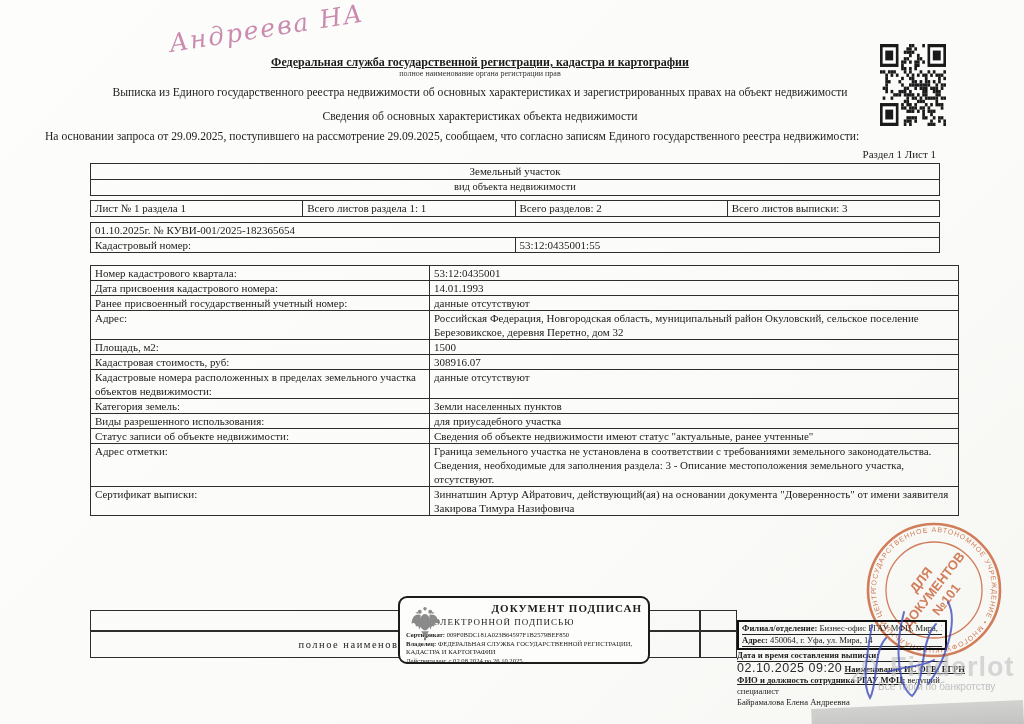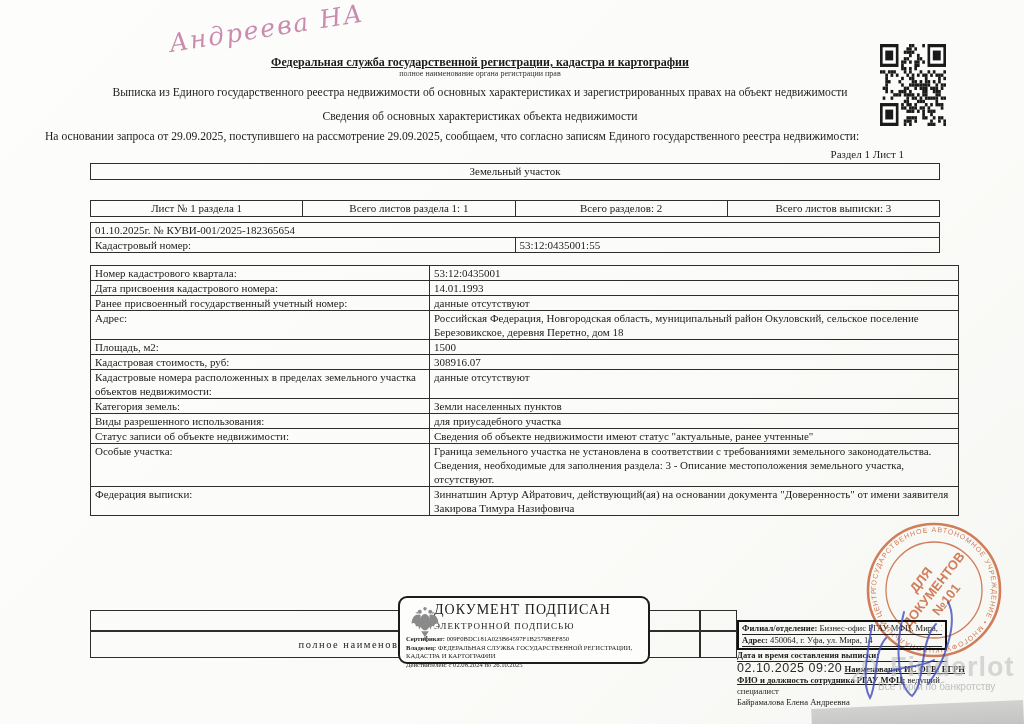--- a/index.html
+++ b/index.html
@@ -14,48 +14,48 @@
     left:168px;top:12px;width:220px;
     font-family:"DejaVu Serif",serif;font-style:italic;font-size:25px;
     color:#bf6f9d;opacity:.8;transform:rotate(-9deg);letter-spacing:2px;
     font-weight:400;
   }
   .authority{left:0;top:55px;width:960px;text-align:center;font-weight:bold;font-size:12px;text-decoration:underline;}
   .authority-caption{left:0;top:69px;width:960px;text-align:center;font-size:8px;color:#333;}
   .doc-title{left:40px;top:86px;width:880px;text-align:center;font-size:11.6px;}
   .doc-subtitle{left:0;top:110px;width:960px;text-align:center;font-size:11.6px;}
   .basis-line{left:45px;top:130px;width:940px;font-size:11.6px;}
-  .section-label{left:704px;top:148px;width:200px;text-align:right;font-size:11px;}
+  .section-label{left:736px;top:148px;width:200px;text-align:right;font-size:11px;}
   
   .qr{left:880px;top:44px;width:66px;height:82px;}
   .qr svg{width:66px;height:82px;display:block;}
   
   table{border-collapse:collapse;width:850px;table-layout:fixed;}
   td{border:1px solid #2e2e2e;font-size:11px;line-height:14px;padding:0 4px;vertical-align:top;}
   .t-object{left:90px;top:163px;}
   .t-object td{text-align:center;height:15px;}
   .t-object .cap{font-size:10.5px;}
   .t-sheet{left:90px;top:200px;}
-  .t-sheet td{text-align:center;height:15px;}
+  .t-sheet td{text-align:left;height:15px;}
   .t-req{left:90px;top:222px;}
   .t-req td{height:14px;}
   .t-main{left:90px;top:265px;}
   .col-label{width:330px;}
   .col-value{width:520px;}
   
   .strip{left:90px;top:610px;width:647px;height:48px;display:grid;grid-template-columns:610px 37px;grid-template-rows:21px 27px;z-index:1;}
   .strip>div{border:1px solid #2e2e2e;}
   .strip .cap{display:flex;align-items:center;justify-content:center;font-size:10.5px;letter-spacing:1.5px;color:#222;}
   
   .sigbox{
     left:398px;top:596px;width:252px;height:68px;background:#fdfdfc;
     border:2px solid #1c1c1c;border-radius:9px;z-index:3;padding:4px 6px 2px 6px;box-sizing:border-box;
   }
   .sigbox .emblem{position:absolute;left:10px;top:7px;width:30px;height:36px;}
-  .sigbox .l1{text-align:left;font-size:14px;letter-spacing:1px;margin-left:28px;}
+  .sigbox .l1{text-align:right;font-size:11px;letter-spacing:1px;margin-left:28px;font-weight:bold;}
   .sigbox .l2{text-align:left;font-size:9px;letter-spacing:1px;margin-left:28px;margin-top:3px;}
   .sigbox .meta{font-size:6.6px;line-height:8.6px;margin-top:4px;color:#222;}
   .sigbox .meta b{font-weight:bold;}
   
   .branch{left:737px;top:620px;width:210px;font-size:8.6px;line-height:11px;z-index:2;}
   .branch .boxed{border:2px solid #101010;padding:1px 3px;}
   .branch .ln{border-bottom:1px solid #222;white-space:nowrap;overflow:hidden;}
   .branch b{font-weight:bold;}
   .branch .dt-row{margin-top:1px;white-space:nowrap;}
   .branch .dt{font-family:"Liberation Sans",sans-serif;font-size:12.5px;color:#2a2a2a;letter-spacing:.5px;}
@@ -287,20 +287,23 @@
           <rect x="2" y="20" width="3" height="3" fill="#1a1a1a"></rect>
         </g>
       </svg>
   </div>
 
   <table class="abs t-object">
     <tbody>
         <tr>
           <td>Земельный участок</td>
         </tr>
+    <tr>
+          <td class="cap">вид объекта недвижимости</td>
+        </tr>
   </tbody>
     </table>
 
   <table class="abs t-sheet">
     <tbody>
         <tr>
       <td>Лист № 1 раздела 1</td>
       <td>Всего листов раздела 1: 1</td>
       <td>Всего разделов: 2</td>
       <td>Всего листов выписки: 3</td>
@@ -329,21 +332,21 @@
     <tr>
           <td>Дата присвоения кадастрового номера:</td>
           <td>14.01.1993</td>
         </tr>
     <tr>
           <td>Ранее присвоенный государственный учетный номер:</td>
           <td>данные отсутствуют</td>
         </tr>
     <tr>
           <td>Адрес:</td>
-          <td>Российская Федерация, Новгородская область, муниципальный район Окуловский, сельское поселение Березовикское, деревня Перетно, дом 18</td>
+          <td>Российская Федерация, Новгородская область, муниципальный район Окуловский, сельское поселение Березовикское, деревня Перетно, дом 32</td>
         </tr>
     <tr>
           <td>Площадь, м2:</td>
           <td>1500</td>
         </tr>
     <tr>
           <td>Кадастровая стоимость, руб:</td>
           <td>308916.07</td>
         </tr>
     <tr>
@@ -356,25 +359,25 @@
         </tr>
     <tr>
           <td>Виды разрешенного использования:</td>
           <td>для приусадебного участка</td>
         </tr>
     <tr>
           <td>Статус записи об объекте недвижимости:</td>
           <td>Сведения об объекте недвижимости имеют статус "актуальные, ранее учтенные"</td>
         </tr>
     <tr>
-          <td>Особые участка:</td>
+          <td>Адрес отметки:</td>
           <td>Граница земельного участка не установлена в соответствии с требованиями земельного законодательства. Сведения, необходимые для заполнения раздела: 3 - Описание местоположения земельного участка, отсутствуют.</td>
         </tr>
     <tr>
-          <td>Федерация выписки:</td>
+          <td>Сертификат выписки:</td>
           <td>Зиннатшин Артур Айратович, действующий(ая) на основании документа "Доверенность" от имени заявителя Закирова Тимура Назифовича</td>
         </tr>
   </tbody>
     </table>
 
   <div class="abs strip">
     <div></div>
     <div></div>
     <div class="cap">полное наименование должности</div>
     <div></div>

